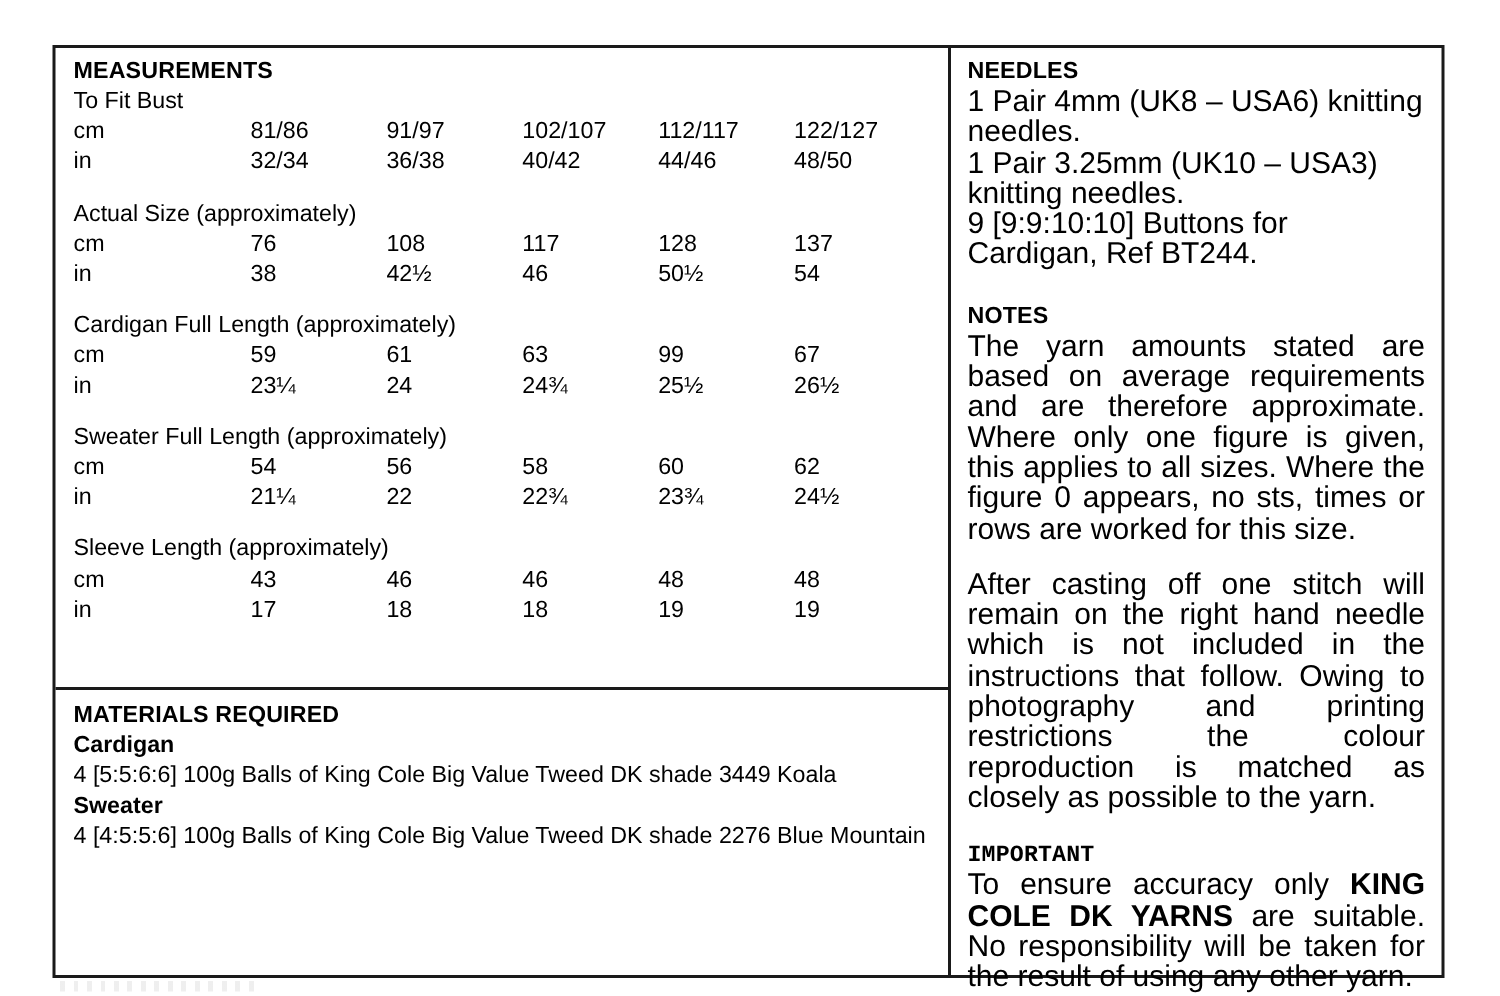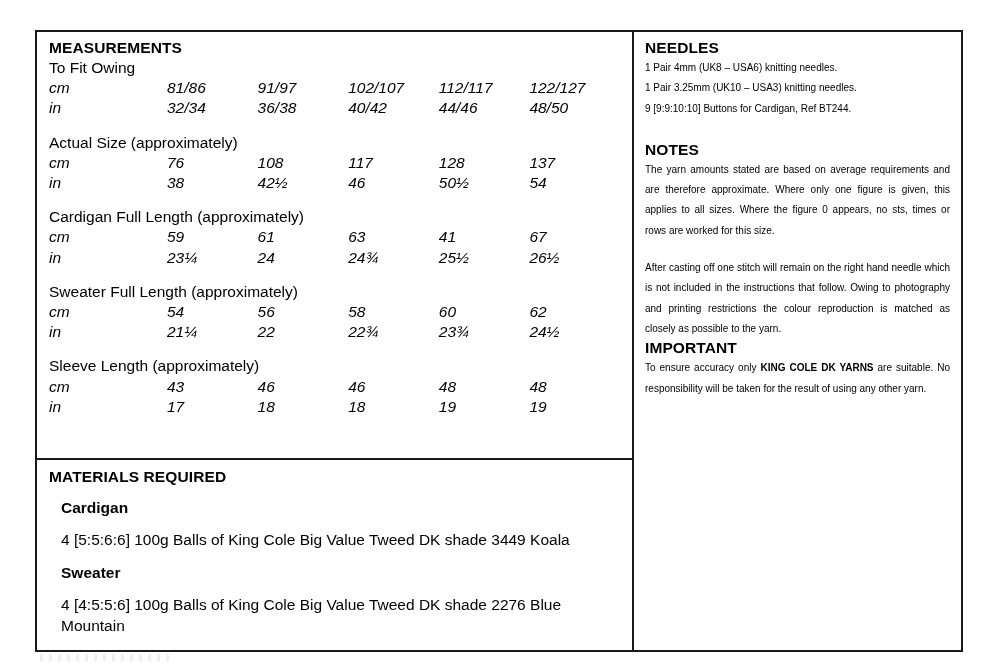--- a/index.html
+++ b/index.html
@@ -77,43 +77,42 @@
   table.meas {
     border-collapse: collapse;
     width: 100%;
     font-size: 15.5px;
     table-layout: fixed;
   }
   table.meas td {
     padding: 0;
     line-height: 20.2px;
     white-space: nowrap;
-    font-style: italic;
   }
   td.unit { width: 118px; text-align: left; }
   td.val  { }
   .spacer { height: 14px; }
 
   
   p.body {
-    font-size: 10px;
+    font-size: 20px;
     line-height: 20.3px;
     margin: 0;
     text-align: justify;
     text-justify: inter-word;
   }
   p.body.left { text-align: left; }
   p.gap { margin-top: 17px; }
   .bold { font-weight: bold; }
 
   
   p.mat {
     font-size: 15.5px;
     line-height: 20.4px;
-    margin: 12px;
+    margin: 0;
   }
   p.mat.bold { font-weight: bold; }
   p.note-strong {
     font-size: 15.5px;
     font-weight: bold;
     line-height: 20.4px;
     margin: 22px 0 0 0;
   }
 
   
@@ -136,21 +135,21 @@
 
 <div class="page">
 
   <div class="frame">
 
     <div class="col-left">
 
       <div class="measurements-pane">
         <h2 class="sect">MEASUREMENTS</h2>
 
-        <div class="sub">To Fit Owing</div>
+        <div class="sub">To Fit Bust</div>
         <table class="meas">
           <tbody>
             <tr>
               <td class="unit">cm</td>
               <td class="val">81/86</td>
               <td class="val">91/97</td>
               <td class="val">102/107</td>
               <td class="val">112/117</td>
               <td class="val">122/127</td>
             </tr>
@@ -192,21 +191,21 @@
         <div class="spacer"></div>
 
         <div class="sub">Cardigan Full Length (approximately)</div>
         <table class="meas">
           <tbody>
             <tr>
               <td class="unit">cm</td>
               <td class="val">59</td>
               <td class="val">61</td>
               <td class="val">63</td>
-              <td class="val">41</td>
+              <td class="val">99</td>
               <td class="val">67</td>
             </tr>
             <tr>
               <td class="unit">in</td>
               <td class="val">23¼</td>
               <td class="val">24</td>
               <td class="val">24¾</td>
               <td class="val">25½</td>
               <td class="val">26½</td>
             </tr>
@@ -276,21 +275,21 @@
 
       <h2 class="sect">NEEDLES</h2>
       <p class="body left">1 Pair 4mm (UK8 – USA6) knitting needles.</p>
       <p class="body left">1 Pair 3.25mm (UK10 – USA3) knitting needles.</p>
       <p class="body left">9 [9:9:10:10] Buttons for Cardigan, Ref BT244.</p>
 
       <h2 class="sect" style="margin-top:22px;">NOTES</h2>
       <p class="body">The yarn amounts stated are based on average requirements and are therefore approximate. Where only one figure is given, this applies to all sizes. Where the figure 0 appears, no sts, times  or rows are worked for this size.</p>
       <p class="body gap">After casting off one stitch will remain on the right hand needle which is not included in the instructions that follow. Owing to photography and printing restrictions the colour reproduction is matched as closely as possible to the yarn.</p>
 
-      <h2 class="sect" style="">IMPORTANT</h2>
+      <h2 class="sect" style="margin-top:19px;font-family:Liberation Mono, monospace;">IMPORTANT</h2>
       <p class="body"><span>To ensure accuracy only </span><span class="bold">KING COLE DK YARNS</span><span> are suitable. No responsibility will be taken for the result of using any other yarn.</span></p>
 
     </div>
 
   </div>
 
   <div class="scan-artifact"></div>
 
 </div>
 

